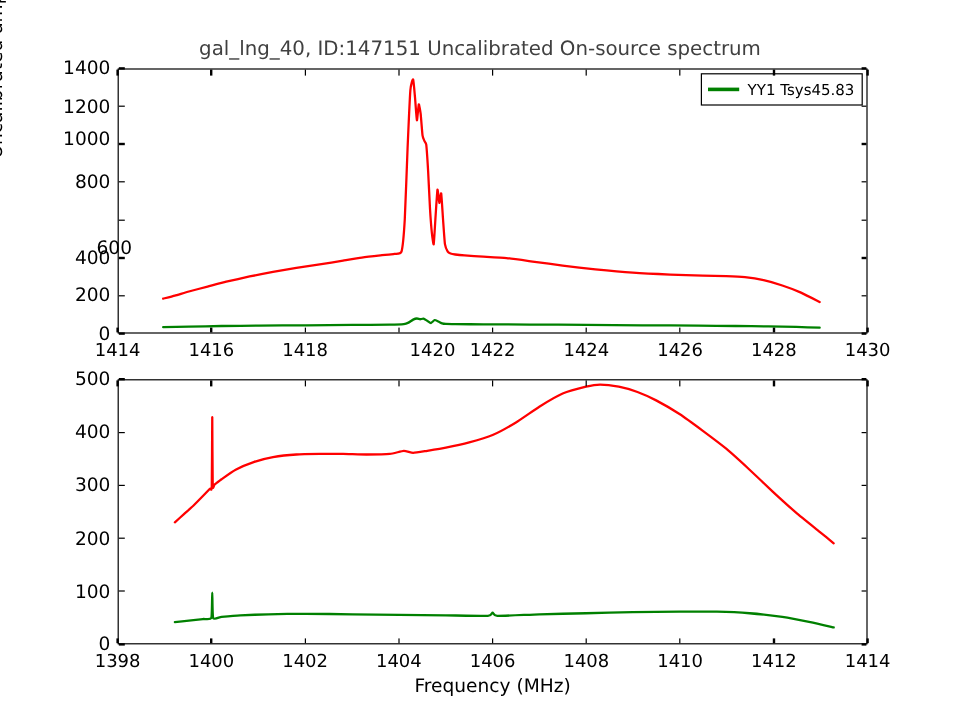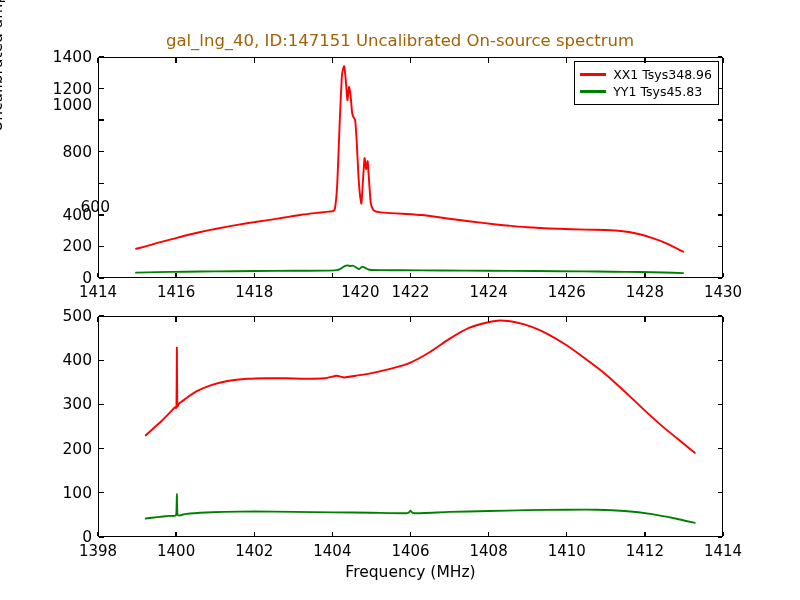--- a/index.html
+++ b/index.html
@@ -15,21 +15,21 @@
     font-family: "DejaVu Sans", sans-serif;
     overflow: hidden;
   }
   .fig-title {
     position: absolute;
     left: 0;
     top: 31px;
     width: 800px;
     text-align: center;
     font-size: 16.5px;
-    color: #a16207;
+    color: #404040;
     font-family: "DejaVu Sans", sans-serif;
     letter-spacing: 0px;
   }
   .axes {
     position: absolute;
     box-sizing: border-box;
     border: 1.3px solid #000000;
     background: #ffffff;
   }
   #axes-top   { left: 98px; top: 57px;  width: 625px; height: 221px; }
@@ -122,24 +122,20 @@
 
   <div class="fig-title">gal_lng_40, ID:147151 Uncalibrated On-source spectrum</div>
 
   <div class="axes" id="axes-top">
     <svg class="plot-svg" id="svg-top" viewBox="0 0 625 221" preserveAspectRatio="none">
         <path d="M 37.11 192.59 C 37.92 192.38, 45.08 190.56, 46.88 190.06 C 48.67 189.56, 56.32 187.22, 58.59 186.59 C 60.87 185.96, 71.61 183.17, 74.22 182.48 C 76.82 181.80, 86.91 179.09, 89.84 178.38 C 92.77 177.67, 106.12 174.64, 109.37 173.96 C 112.63 173.27, 125.65 170.78, 128.91 170.17 C 132.16 169.56, 145.18 167.22, 148.44 166.70 C 151.69 166.17, 164.71 164.36, 167.97 163.86 C 171.22 163.36, 184.57 161.17, 187.50 160.70 C 190.43 160.22, 200.52 158.54, 203.13 158.17 C 205.73 157.80, 216.47 156.54, 218.75 156.28 C 221.03 156.02, 229.00 155.28, 230.47 155.02 C 231.93 154.75, 235.61 155.52, 236.33 153.12 C 237.04 150.73, 238.64 133.52, 239.06 126.29 C 239.49 119.05, 241.02 75.38, 241.41 66.30 C 241.80 57.22, 243.36 22.21, 243.75 17.36 C 244.14 12.52, 245.77 7.68, 246.09 8.21 C 246.42 8.73, 247.40 20.81, 247.66 23.68 C 247.92 26.55, 248.96 42.16, 249.22 42.62 C 249.48 43.08, 250.52 29.66, 250.78 29.20 C 251.04 28.74, 252.08 34.93, 252.34 37.10 C 252.60 39.27, 253.65 53.34, 253.91 55.25 C 254.17 57.16, 255.21 59.33, 255.47 59.99 C 255.73 60.64, 256.77 61.04, 257.03 63.14 C 257.29 65.25, 258.33 80.77, 258.59 85.24 C 258.85 89.72, 259.90 112.47, 260.16 116.81 C 260.42 121.16, 261.46 134.84, 261.72 137.34 C 261.98 139.84, 263.02 147.99, 263.28 146.81 C 263.54 145.62, 264.58 126.94, 264.84 123.13 C 265.10 119.31, 266.15 101.95, 266.41 101.03 C 266.67 100.11, 267.71 111.82, 267.97 112.08 C 268.23 112.34, 269.27 103.00, 269.53 104.19 C 269.79 105.37, 270.83 122.73, 271.09 126.29 C 271.35 129.84, 272.33 144.57, 272.66 146.81 C 272.98 149.04, 274.61 152.46, 275.00 153.12 C 275.39 153.78, 276.82 154.50, 277.34 154.70 C 277.86 154.90, 280.27 155.36, 281.25 155.49 C 282.23 155.62, 287.11 156.13, 289.06 156.28 C 291.02 156.42, 301.76 157.04, 304.69 157.23 C 307.62 157.41, 320.64 158.12, 324.22 158.49 C 327.80 158.86, 343.75 161.12, 347.66 161.65 C 351.56 162.17, 366.86 164.28, 371.09 164.80 C 375.33 165.33, 393.55 167.46, 398.44 167.96 C 403.32 168.46, 424.48 170.43, 429.69 170.80 C 434.90 171.17, 456.05 172.18, 460.94 172.38 C 465.82 172.58, 484.37 173.06, 488.28 173.17 C 492.19 173.27, 504.88 173.52, 507.81 173.64 C 510.74 173.76, 520.83 174.30, 523.44 174.59 C 526.04 174.88, 536.46 176.54, 539.06 177.12 C 541.67 177.69, 552.08 180.67, 554.69 181.54 C 557.29 182.40, 567.71 186.38, 570.31 187.53 C 572.92 188.69, 584.64 194.77, 585.94 195.43" fill="none" stroke="#ff0000" stroke-width="1.9" stroke-linejoin="round" stroke-linecap="round" vector-effect="non-scaling-stroke"></path>
         <path d="M 37.11 216.58 C 38.90 216.54, 54.52 216.19, 58.59 216.11 C 62.66 216.03, 81.05 215.70, 85.94 215.63 C 90.82 215.57, 111.33 215.37, 117.19 215.32 C 123.05 215.26, 149.74 215.05, 156.25 215.00 C 162.76 214.95, 189.45 214.73, 195.31 214.69 C 201.17 214.65, 222.98 214.58, 226.56 214.53 C 230.14 214.48, 236.98 214.20, 238.28 214.05 C 239.58 213.91, 241.54 213.11, 242.19 212.79 C 242.84 212.48, 245.51 210.56, 246.09 210.27 C 246.68 209.98, 248.73 209.34, 249.22 209.32 C 249.71 209.29, 251.50 209.94, 251.95 209.95 C 252.41 209.96, 254.20 209.37, 254.69 209.48 C 255.18 209.58, 257.29 210.91, 257.81 211.21 C 258.33 211.52, 260.42 213.16, 260.94 213.11 C 261.46 213.05, 263.54 210.69, 264.06 210.58 C 264.58 210.48, 266.67 211.61, 267.19 211.84 C 267.71 212.08, 269.79 213.25, 270.31 213.42 C 270.83 213.59, 272.53 213.84, 273.44 213.90 C 274.35 213.95, 278.65 214.03, 281.25 214.05 C 283.85 214.08, 299.48 214.19, 304.69 214.21 C 309.90 214.24, 336.59 214.33, 343.75 214.37 C 350.91 214.41, 382.81 214.63, 390.63 214.69 C 398.44 214.74, 429.69 214.95, 437.50 215.00 C 445.31 215.05, 477.86 215.26, 484.38 215.32 C 490.89 215.37, 510.74 215.58, 515.63 215.63 C 520.51 215.69, 538.74 215.88, 542.97 215.95 C 547.20 216.01, 562.83 216.33, 566.41 216.42 C 569.99 216.51, 584.31 217.00, 585.94 217.05" fill="none" stroke="#008000" stroke-width="1.9" stroke-linejoin="round" stroke-linecap="round" vector-effect="non-scaling-stroke"></path>
       </svg>
 
     <div class="legend" id="legend-top">
-      <div class="legend-row">
-        <span class="legend-swatch" id="sw-t0" style="background: rgb(255, 0, 0);"></span>
-        <span class="legend-text">XX1 Tsys348.96</span>
-      </div>
       <div class="legend-row">
         <span class="legend-swatch" id="sw-t1" style="background: rgb(0, 128, 0);"></span>
         <span class="legend-text">YY1 Tsys45.83</span>
       </div>
     </div>
   </div>
 
   <div class="ylabel-top">Uncalibrated amplitude</div>
 
   <div class="axes" id="axes-bot">
@@ -163,21 +159,21 @@
       <div class="tickmark ytick-mark" style="left: 717.5px; top: 214.207px;"></div>
       <div class="ytick-label" style="left: 30px; top: 214.857px; width: 62px;">400</div>
       <div class="tickmark ytick-mark" style="left: 99px; top: 182.636px;"></div>
       <div class="tickmark ytick-mark" style="left: 717.5px; top: 182.636px;"></div>
       <div class="ytick-label" style="left: 48px; top: 183.286px; width: 62px; margin-top: 24px;">600</div>
       <div class="tickmark ytick-mark" style="left: 99px; top: 151.064px;"></div>
       <div class="tickmark ytick-mark" style="left: 717.5px; top: 151.064px;"></div>
       <div class="ytick-label" style="left: 30px; top: 151.714px; width: 62px;">800</div>
       <div class="tickmark ytick-mark" style="left: 99px; top: 119.493px;"></div>
       <div class="tickmark ytick-mark" style="left: 717.5px; top: 119.493px;"></div>
-      <div class="ytick-label" style="left: 30px; top: 105px; width: 62px;">1000</div>
+      <div class="ytick-label" style="left: 30px; top: 116px; width: 62px;">1000</div>
       <div class="tickmark ytick-mark" style="left: 99px; top: 87.9214px;"></div>
       <div class="tickmark ytick-mark" style="left: 717.5px; top: 87.9214px;"></div>
       <div class="ytick-label" style="left: 30px; top: 88.5714px; width: 62px;">1200</div>
       <div class="tickmark ytick-mark" style="left: 99px; top: 56.35px;"></div>
       <div class="tickmark ytick-mark" style="left: 717.5px; top: 56.35px;"></div>
       <div class="ytick-label" style="left: 30px; top: 57px; width: 62px;">1400</div>
       <div class="tickmark xtick-mark" style="left: 97.35px; top: 272.5px;"></div>
       <div class="tickmark xtick-mark" style="left: 97.35px; top: 58px;"></div>
       <div class="xtick-label" style="left: 98px; top: 283px;">1414</div>
       <div class="tickmark xtick-mark" style="left: 175.475px; top: 272.5px;"></div>

